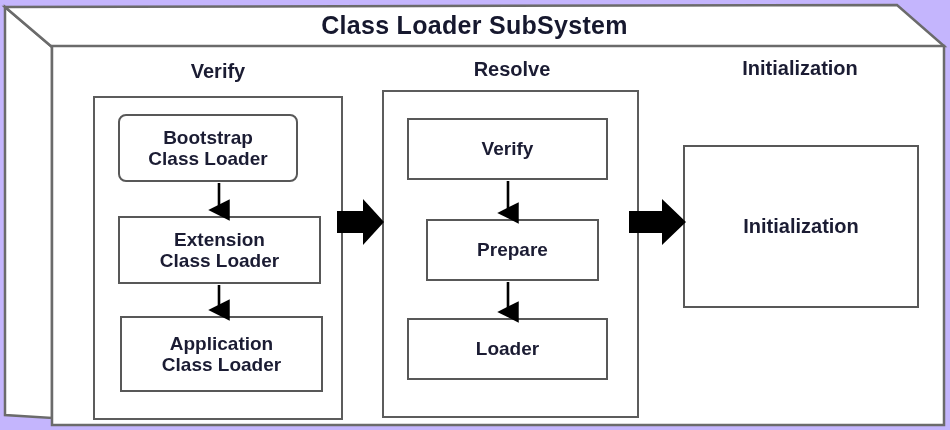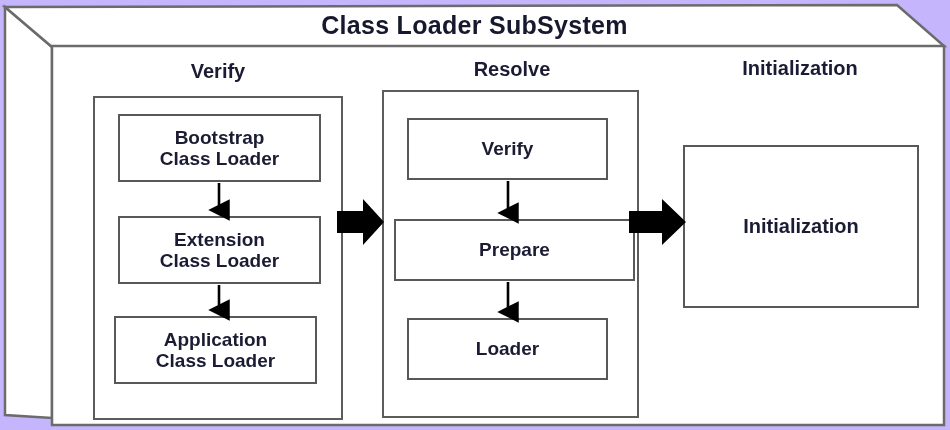--- a/index.html
+++ b/index.html
@@ -84,27 +84,27 @@
     font-size: 19px;
     font-weight: bold;
     line-height: 1.12;
     color: #1b1c33;
     text-align: center;
     white-space: nowrap;
   }
   .node .ln { display: block; }
 
   
-  #node-bootstrap   { left: 118px; top: 114px; width: 203px; height: 68px; }
+  #node-bootstrap   { left: 118px; top: 114px; width: 180px; height: 68px; border-radius: 8px; }
   #node-extension   { left: 118px; top: 216px; width: 203px; height: 68px; }
-  #node-application { left: 114px; top: 316px; width: 203px; height: 68px; }
+  #node-application { left: 120px; top: 316px; width: 203px; height: 76px; }
 
   
   #node-verify  { left: 407px; top: 118px; width: 201px; height: 62px; }
-  #node-prepare { left: 394px; top: 219px; width: 241px; height: 62px; }
+  #node-prepare { left: 426px; top: 219px; width: 173px; height: 62px; }
   #node-resolve { left: 407px; top: 318px; width: 201px; height: 62px; }
 
   
   #node-initialization {
     left: 683px; top: 145px; width: 236px; height: 163px;
     font-size: 20px;
   }
 
   
   #arrows {

